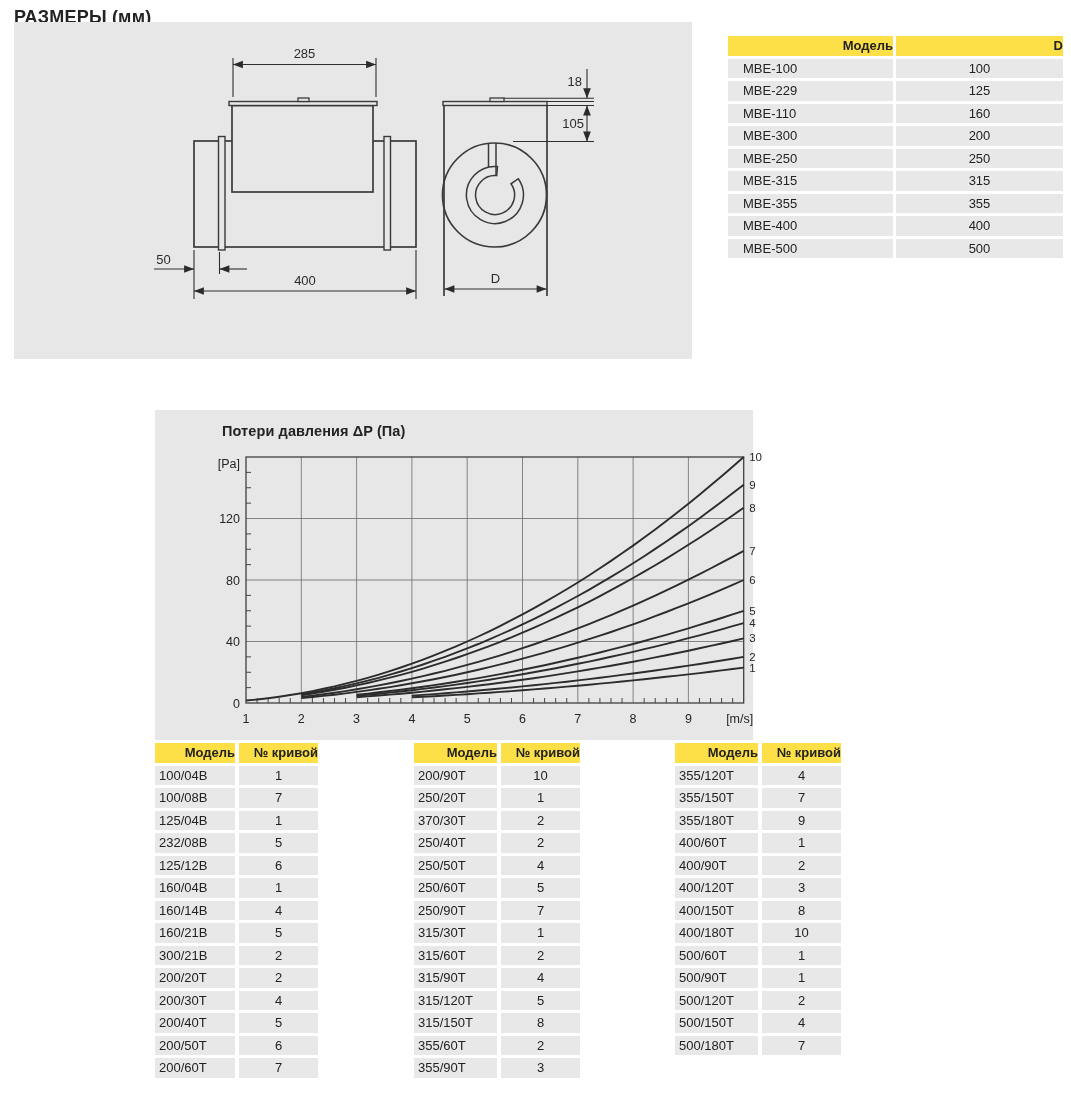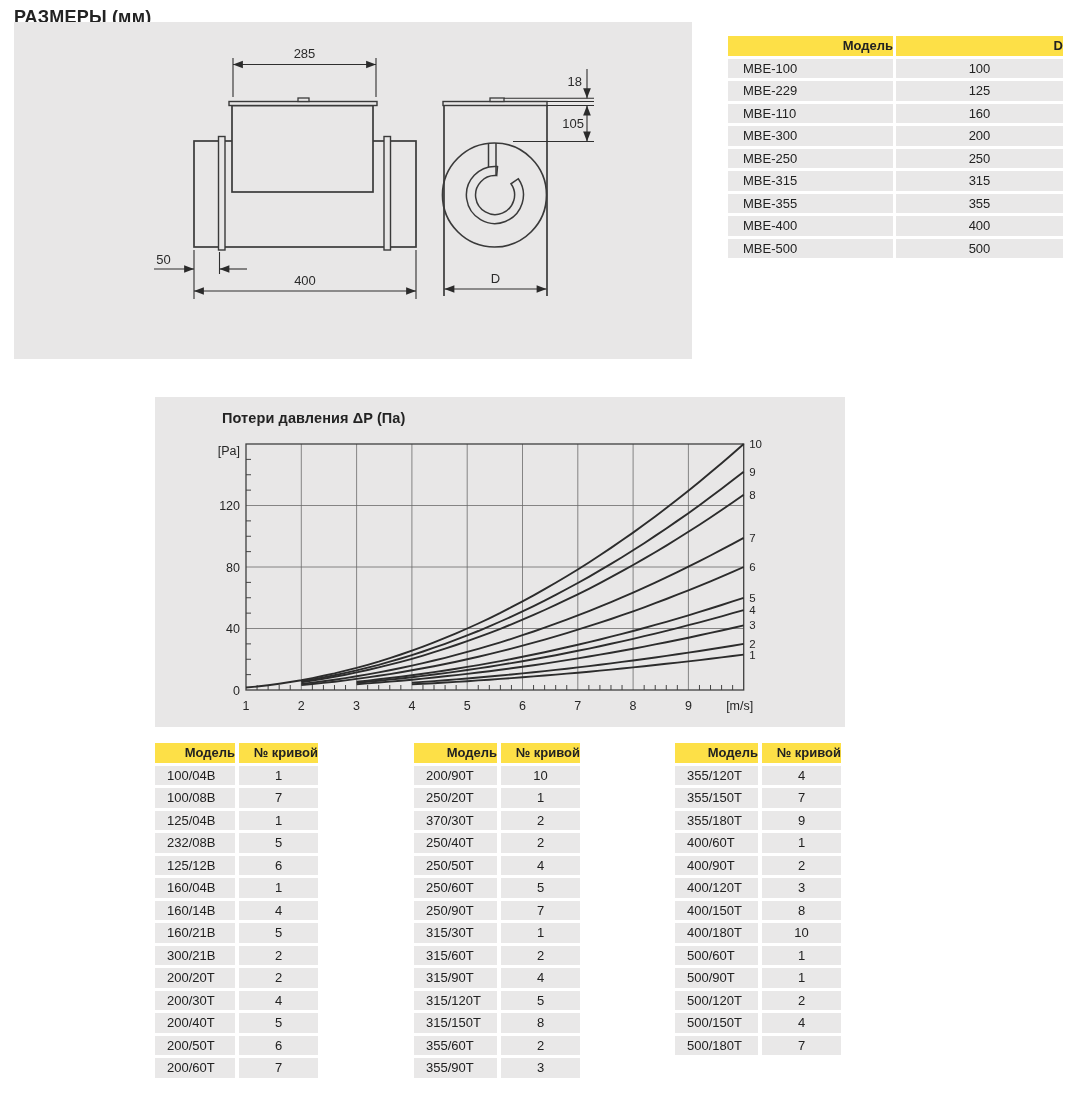--- a/index.html
+++ b/index.html
@@ -7,37 +7,37 @@
     width:1071px;height:1099px;position:relative;background:#ffffff;
     font-family:"Liberation Sans",sans-serif;color:#262626;
     -webkit-font-smoothing:antialiased;
   }
   #heading{
     position:absolute;left:14px;top:7px;font-size:18px;font-weight:bold;
     color:#232323;letter-spacing:.2px;
   }
   .panel{position:absolute;background:#e8e7e7;}
   #drawing-panel{left:14px;top:22px;width:662px;height:337px;padding-left:16px;}
-  #chart-panel{left:155px;top:397px;width:690px;height:330px;}
+  #chart-panel{left:155px;top:410px;width:598px;height:330px;}
   #chart-title{
     position:absolute;left:67px;top:13px;font-size:14.5px;font-weight:bold;
     color:#232323;letter-spacing:.1px;
   }
   svg{display:block;}
   svg text{font-family:"Liberation Sans",sans-serif;fill:#262626;}
   .dimtext{font-size:13px;fill:#2b2b2b;}
   
   .gtable{position:absolute;display:grid;row-gap:3px;}
   .gtable .cell{
     background:#e9e8e8;font-size:13px;color:#222;height:19.5px;line-height:19.5px;
     white-space:nowrap;overflow:hidden;
   }
   .gtable .hdr{background:#fde047;font-weight:bold;text-align:right;}
   .gtable .model{text-align:left;padding-left:15px;}
-  .gtable.small .model{padding-left:12px;}
+  .gtable.small .model{padding-left:4px;}
   .gtable .num{text-align:center;}
   #model-table{left:728px;top:36px;grid-template-columns:165px 167px;column-gap:3px;}
   #curve-table-0{left:155px;top:743px;grid-template-columns:80px 79px;column-gap:4px;}
   #curve-table-1{left:414px;top:743px;grid-template-columns:83px 79px;column-gap:4px;}
   #curve-table-2{left:675px;top:743px;grid-template-columns:83px 79px;column-gap:4px;}
 </style>
 </head>
 <body>
 
 <div id="heading">РАЗМЕРЫ (мм)</div>

